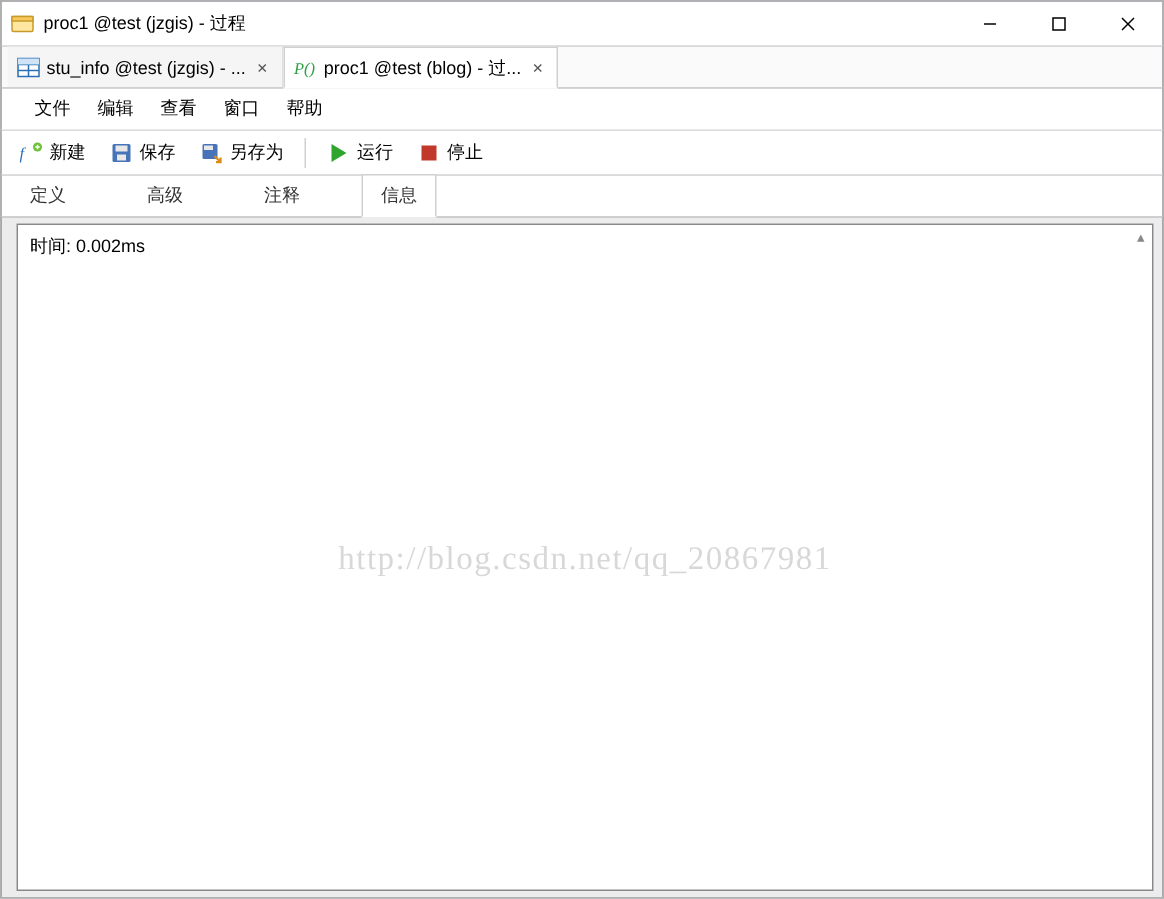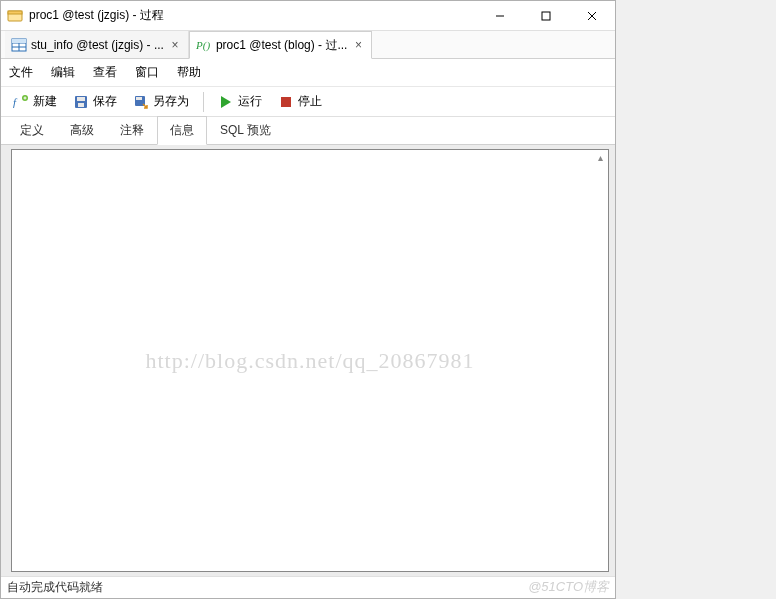--- a/index.html
+++ b/index.html
@@ -7,21 +7,21 @@
     font-family: "Microsoft YaHei", "Segoe UI", Tahoma, sans-serif;
     font-size: 12px;
     background: #f0f0f0;
     color: #000;
     width: 776px;
     height: 599px;
     overflow: hidden;
     position: relative;
   }
   .window {
-    width: 616px;
+    width: 776px;
     height: 599px;
     background: #0f172a;
     border: 1px solid #b0b0b0;
     display: flex;
     flex-direction: column;
   }
   
   .titlebar {
     height: 30px;
     background: #fff;
@@ -81,21 +81,21 @@
     display: flex; align-items: center; justify-content: center;
     font-size: 12px;
   }
 
   
   .menubar {
     display: flex;
     align-items: center;
     height: 28px;
     gap: 18px;
-    padding: 0 8px;
+    padding: 0 22px;
     background: #fff;
     border-bottom: 1px solid #e8e8e8;
   }
   .menubar .menu-item { color: #000; cursor: default; }
 
   
   .toolbar {
     display: flex;
     align-items: center;
     height: 30px;
@@ -117,20 +117,21 @@
   .tb-icon { width:16px; height:16px; display:inline-block; }
 
   
   .inner-tabs {
     display: flex;
     align-items: flex-end;
     height: 28px;
     background: #fff;
     padding-left: 6px;
     border-bottom: 1px solid #d0d0d0;
+    gap: 28px;
   }
   .inner-tab {
     padding: 5px 12px;
     color: #333;
     cursor: default;
     border: 1px solid transparent;
     border-bottom: none;
   }
   .inner-tab.active {
     background: #fff;
@@ -307,29 +308,25 @@
       </span>
       <span>停止</span>
     </div>
   </div>
 
   <div class="inner-tabs">
     <div class="inner-tab"><span>定义</span></div>
     <div class="inner-tab"><span>高级</span></div>
     <div class="inner-tab"><span>注释</span></div>
     <div class="inner-tab active"><span>信息</span></div>
-    <div class="inner-tab"><span>SQL 预览</span></div>
   </div>
 
   <div class="content-wrap">
     <div class="content-box">
       <div class="scroll-up">▴</div>
+      <div class="line">时间: 0.002ms</div>
       <div class="line" style="height:12px"></div>
       <div class="watermark">http://blog.csdn.net/qq_20867981</div>
     </div>
   </div>
 
-  <div class="statusbar">
-    <span>自动完成代码就绪</span>
-    <span class="bottom-watermark">@51CTO博客</span>
-  </div>
 
 </div>
 
 </body></html>

